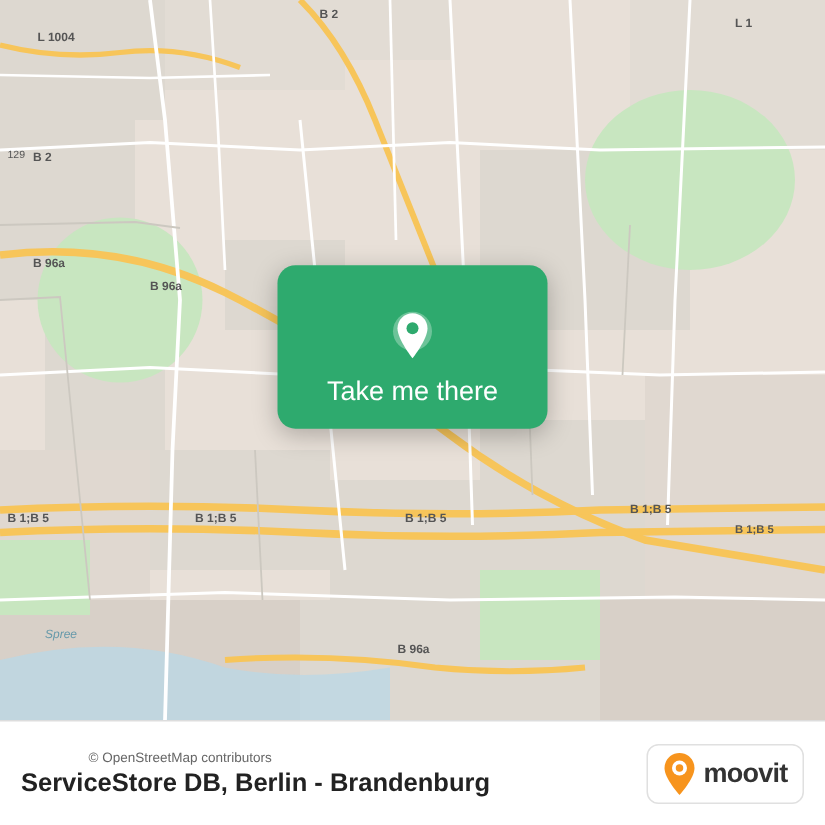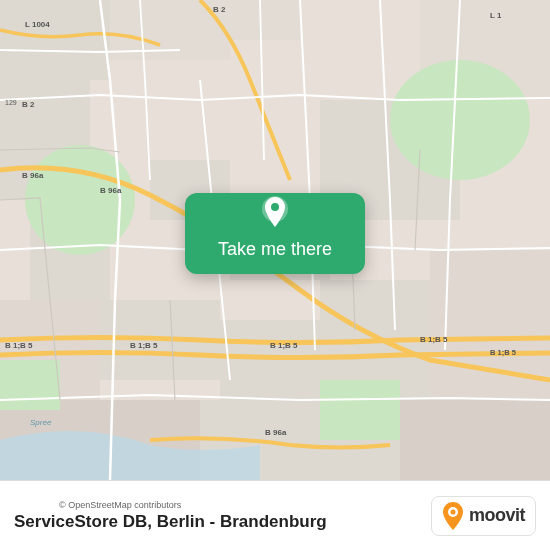--- a/index.html
+++ b/index.html
@@ -29,21 +29,21 @@
     }
 
     
     #popup-card {
       position: absolute;
       top: 50%;
       left: 50%;
       transform: translate(-50%, -58%);
       background: #2eaa6e;
       border-radius: 12px;
-      padding: 2px 32px 14px 32px;
+      padding: 30px 32px 14px 32px;
       display: flex;
       flex-direction: column;
       align-items: center;
       gap: 8px;
       box-shadow: 0 4px 16px rgba(0,0,0,0.25);
       cursor: pointer;
       min-width: 180px;
     }
 
     #popup-card .pin-icon {

